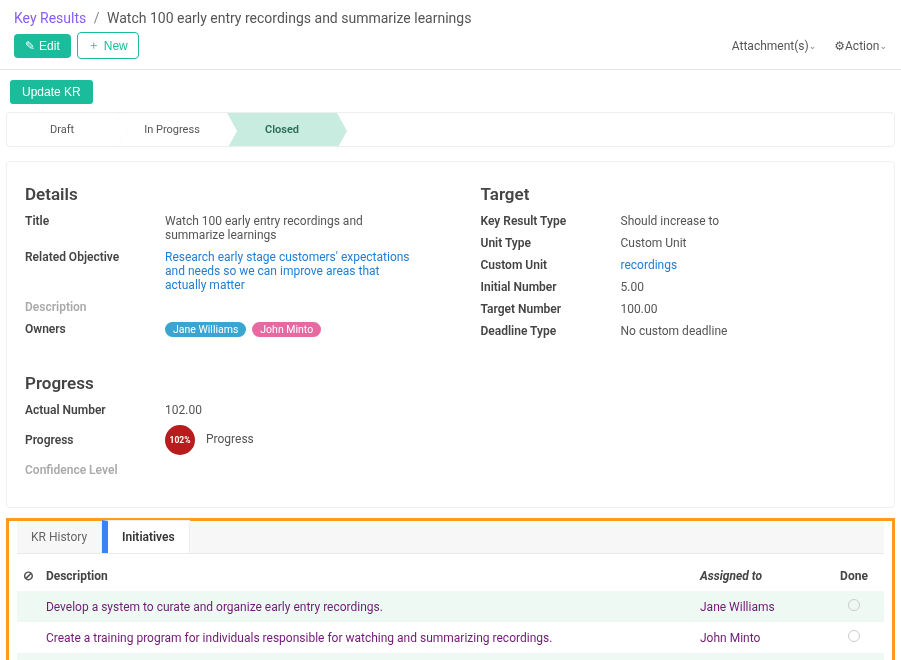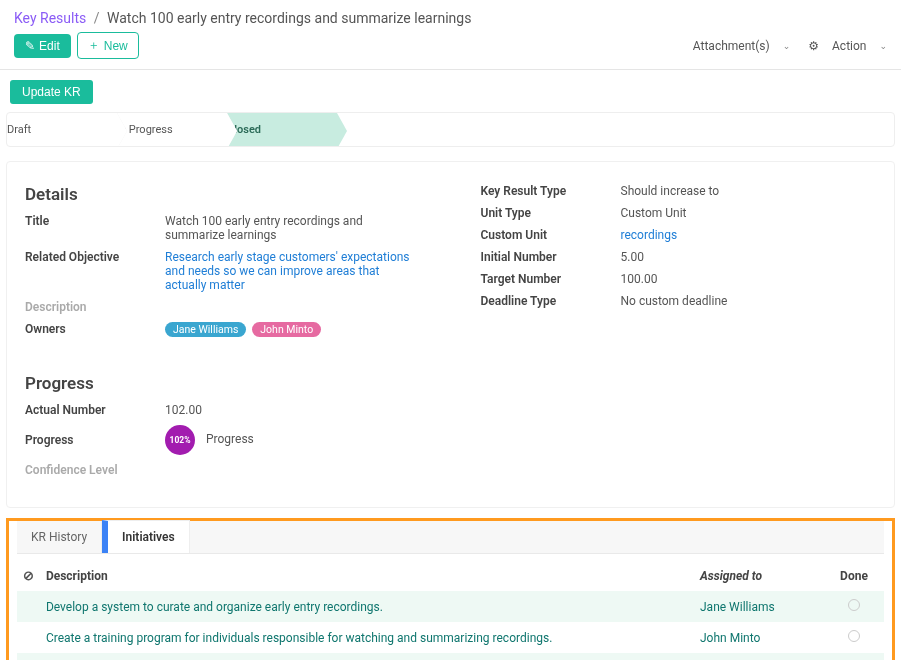--- a/index.html
+++ b/index.html
@@ -15,29 +15,29 @@
   .bc-sep { color: #888; margin: 0 4px; }
   .toolbar { display: flex; align-items: center; padding: 0 14px 10px; border-bottom: 1px solid #e5e5e5; }
   .btn {
     display: inline-flex; align-items: center; gap: 4px;
     border-radius: 4px; padding: 4px 10px; font-size: 12px;
     cursor: pointer; border: 1px solid transparent;
   }
   .btn-solid { background: #1abc9c; color: #fff; }
   .btn-outline { background: #fff; color: #1abc9c; border: 1px solid #1abc9c; margin-left: 6px; }
   .toolbar-right { margin-left: auto; display: flex; gap: 18px; color: #555; font-size: 12px; }
-  .toolbar-right .link { cursor: pointer; display: inline-flex; align-items: center; gap: 13px; }
+  .toolbar-right .link { cursor: pointer; display: inline-flex; align-items: center; gap: 0; }
   .update-row { padding: 10px 10px 8px; }
   .btn-update { background: #1abc9c; color: #fff; border: none; border-radius: 3px; padding: 5px 12px; font-size: 12px; cursor: pointer; }
   .stage-bar {
     display: flex; border: 1px solid #eee; border-radius: 4px; overflow: hidden;
     margin: 0 6px 14px;
   }
   .stage {
-    flex: 0 0 110px; position: relative; padding: 10px 0; 
+    flex: 0 0 110px; position: relative; padding: 10px 0; text-align: center;
     font-size: 11px; color: #555;
   }
   .stage.active { background: #c8ece0; color: #2c6b58; font-weight: 600; }
   .stage::after {
     content: ""; position: absolute; right: -10px; top: 0;
     border-top: 18px solid transparent; border-bottom: 18px solid transparent;
     border-left: 10px solid #fff; z-index: 1;
   }
   .stage.active::after { border-left-color: #c8ece0; }
   .stage-bar .stage:nth-child(1)::before,
@@ -62,35 +62,35 @@
   .kv .v.link { color: #1f7ed6; cursor: pointer; }
   .pill {
     display: inline-block; border-radius: 10px; padding: 1px 8px;
     font-size: 10.5px; color: #fff; margin-right: 3px;
   }
   .pill-blue { background: #3aa6d0; }
   .pill-pink { background: #e66aa1; }
   .progress-section { margin-top: 36px; }
   .prog-badge {
     display: inline-flex; width: 30px; height: 30px; border-radius: 50%;
-    background: #a21caf; color: #fff; align-items: center; justify-content: center;
+    background: #b91c1c; color: #fff; align-items: center; justify-content: center;
     font-size: 8.5px; font-weight: 700; margin-right: 8px;
   }
   .highlight-box {
     border: 3px solid #ff9a1f; padding: 0 8px 10px; margin: 0 6px;
   }
   .tabs { display: flex; border-bottom: 1px solid #e9e9e9; background: #f7f7f7; }
   .tab {
     padding: 9px 14px; font-size: 12px; color: #666; cursor: pointer;
     border-right: 1px solid #eee;
   }
   .tab.active { background: #fff; font-weight: 600; color: #333; border-top: 1px solid #eee; border-left: 6px solid #3b82f6; border-right: 1px solid #eee; margin-top: -1px; }
   table.init { width: 100%; border-collapse: collapse; margin-top: 6px; }
   table.init th { text-align: left; font-size: 12px; font-weight: 700; color: #444; padding: 8px 6px; }
-  table.init td { padding: 8px 6px; font-size: 12px; color: #0f766e; }
+  table.init td { padding: 8px 6px; font-size: 12px; color: #701a75; }
   table.init tbody tr:nth-child(odd) { background: #eef9f4; }
   .check-empty {
     display: inline-block; width: 12px; height: 12px; border-radius: 50%;
     border: 1px solid #ccc;
   }
   .icon { display: inline-block; }
   .chev { font-size: 9px; color: #888; }
   .th-icon { font-size: 13px; color: #555; }
 </style>
 </head>
@@ -173,20 +173,21 @@
           </div>
         </div>
         <div class="kv">
           <div class="k muted">Confidence Level</div>
           <div class="v"></div>
         </div>
       </div>
     </div>
 
     <div class="col">
+      <h2>Target</h2>
       <div class="kv">
         <div class="k">Key Result Type</div>
         <div class="v">Should increase to</div>
       </div>
       <div class="kv">
         <div class="k">Unit Type</div>
         <div class="v">Custom Unit</div>
       </div>
       <div class="kv">
         <div class="k">Custom Unit</div>

